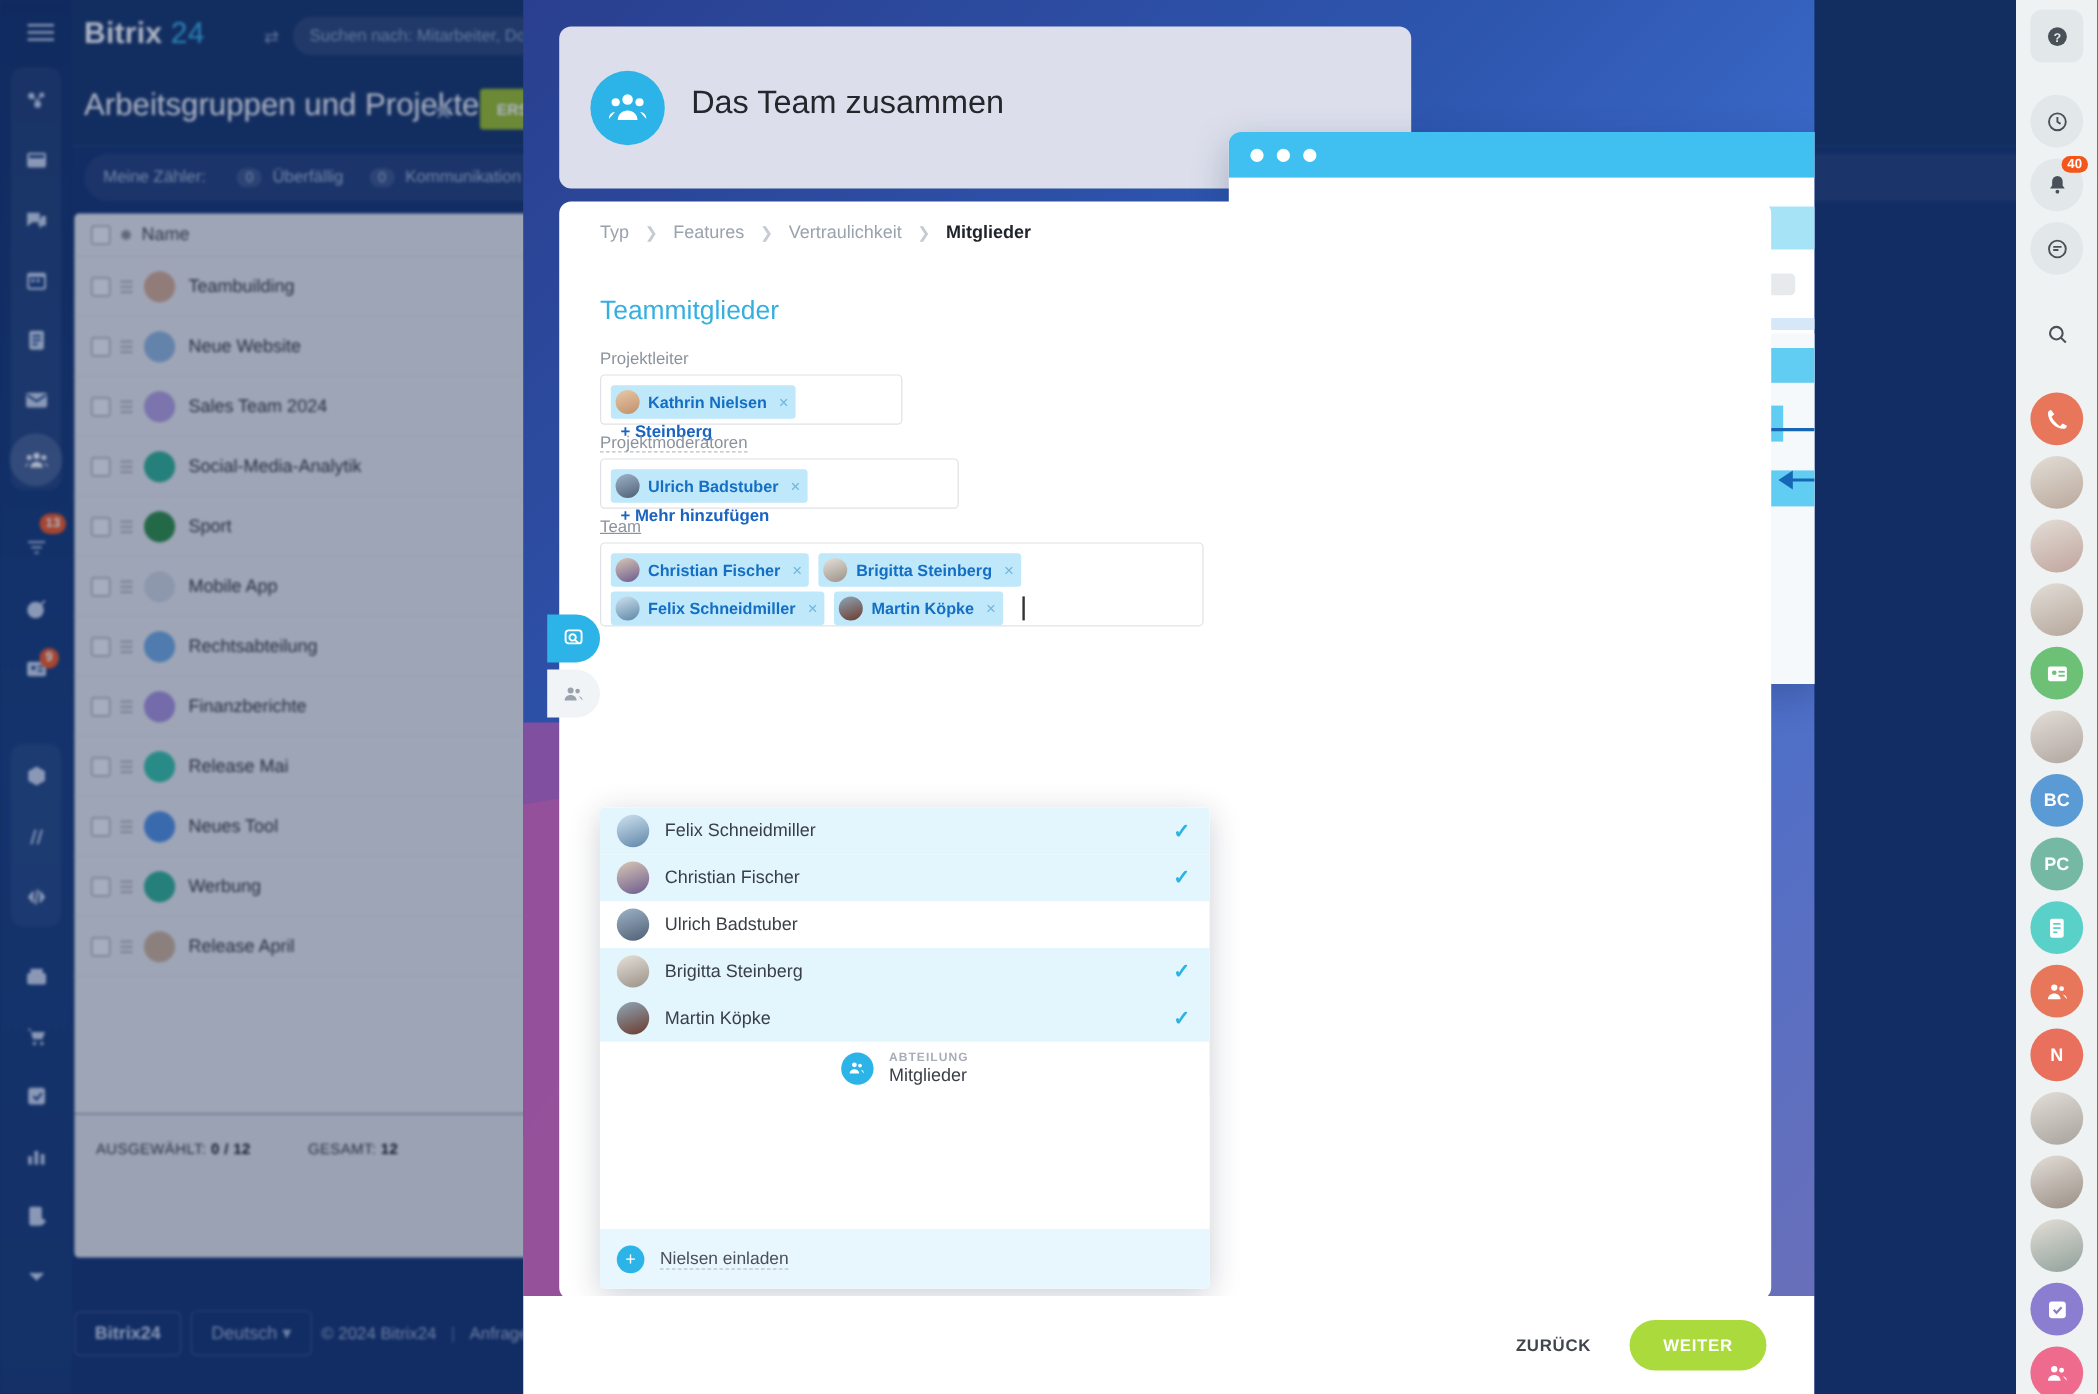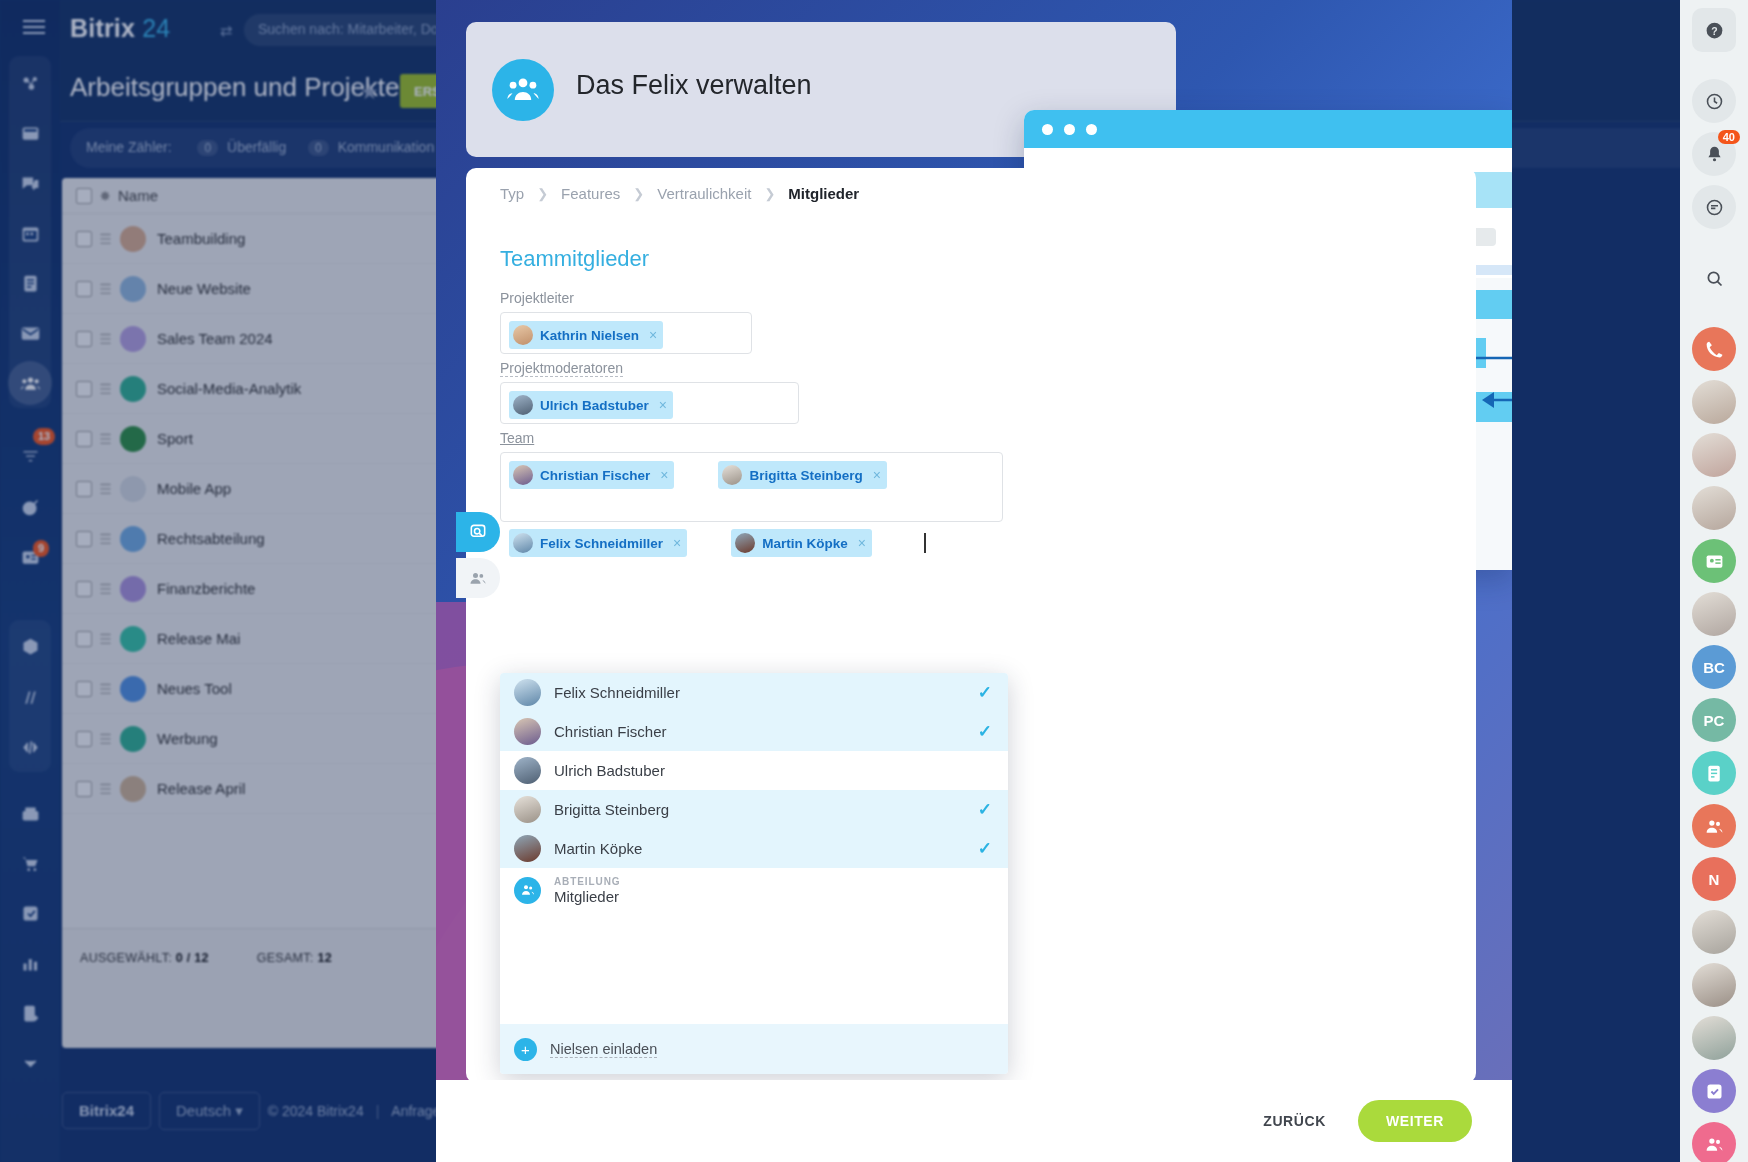--- a/index.html
+++ b/index.html
@@ -87,37 +87,37 @@
   .card { position:absolute; left:30px; top:168px; width:1010px; height:915px; background:#fff; border-radius:10px;}
   .crumbs { height:50px; display:flex; align-items:center; padding:0 0 0 34px; font-size:15px; color:#9aa2ae; }
   .crumbs .sepc { margin:0 13px; color:#c5cbd4; font-size:13px;}
   .crumbs .cur { color:#20242b; font-weight:bold;}
 
   .sect-title { position:absolute; left:34px; top:78px; font-size:22px; color:#35afe0;}
   .flabel { position:absolute; font-size:14px; color:#8b929c;}
   .flabel.dotted { border-bottom:1px dashed #b9bec6; }
 
   .fbox { position:absolute; background:#fff; border:1px solid #dfe2e6; border-radius:4px; padding:6px 8px;
-          display:flex; flex-wrap:wrap; align-items:center;gap:36px; }
+          display:flex; flex-wrap:wrap; align-items:center; }
   .tag { display:flex; align-items:center; background:#bfe8fb; border-radius:3px; height:28px; padding:0 6px 0 4px; margin:2px 8px 2px 0;}
   .tag .tav { width:20px; height:20px; border-radius:50%; flex:none; margin-right:7px;}
   .tag .tnm { font-size:13.5px; font-weight:bold; color:#146fc4; white-space:nowrap;}
   .tag .tx { margin-left:10px; color:#6fb7dd; font-size:14px; }
   .addmore { font-size:14px; font-weight:bold; color:#1a64c0; margin-left:8px; white-space:nowrap;}
   .caret { width:2px; height:20px; background:#333; margin-left:8px; }
 
   
   .dd { position:absolute; left:34px; top:505px; width:508px; background:#fff; border-radius:4px;
         box-shadow:0 6px 26px rgba(30,40,70,.22); overflow:hidden;}
   .dd .item { height:39px; display:flex; align-items:center; padding:0 16px 0 14px; font-size:15px; color:#3a3f47; }
   .dd .item.sel { background:#e3f5fd;}
   .dd .item .dav { width:27px; height:27px; border-radius:50%; margin-right:13px; flex:none;}
   .dd .item .nm { flex:1; }
   .dd .item .chk { color:#2bb3e3; font-size:17px; font-weight:bold;}
-  .dd .deptwrap { height:44px; display:flex; align-items:center; padding:0 14px;}
+  .dd .deptwrap { height:44px; display:flex; align-items:center; padding:0 14px;justify-content:center;}
   .dd .dept-ico { width:27px; height:27px; border-radius:50%; background:#2cb4e8; margin-right:13px; flex:none;
                   display:flex; align-items:center; justify-content:center;}
   .dd .dept-ico svg { width:16px; height:16px; fill:#fff;}
   .dd .dept-lab { font-size:10px; letter-spacing:.9px; color:#a8aeb7; font-weight:bold; line-height:12px;}
   .dd .dept-nm { font-size:15px; color:#3a3f47; line-height:17px;}
   .dd .pad { height:112px; background:#fff;}
   .dd .invite { height:50px; background:#e8f6fd; display:flex; align-items:center; padding:0 14px;}
   .dd .invite .plus { width:23px; height:23px; border-radius:50%; background:#2cb4e8; color:#fff; font-size:15px;
                       display:flex; align-items:center; justify-content:center; margin-right:13px; flex:none;}
   .dd .invite .ilab { font-size:14.5px; color:#4a4f57; border-bottom:1px dashed #aeb4bd;}
@@ -450,21 +450,21 @@
     <div class="promo-ico">
       <svg viewBox="0 0 24 24">
           <circle cx="12" cy="7" r="3.1"></circle>
           <circle cx="5" cy="8.6" r="2.4"></circle>
           <circle cx="19" cy="8.6" r="2.4"></circle>
           <path d="M6.2 19c0-3.3 2.6-5.6 5.8-5.6s5.8 2.3 5.8 5.6z"></path>
           <path d="M1 18.4c0-2.4 1.5-4.1 3.6-4.1M23 18.4c0-2.4-1.5-4.1-3.6-4.1"></path>
         </svg>
     </div>
     <div class="promo-txt">
-      <h1>Das Felix verwalten</h1>
+      <h1>Das Team zusammen</h1>
     </div>
   </div>
 
   <div class="gantt">
     <div class="bar-top">
       <div class="dot"></div>
       <div class="dot"></div>
       <div class="dot"></div>
     </div>
     <div class="ph" style="left:20px; top:62px; right:0; height:36px; background:#a7e3f7;"></div>

